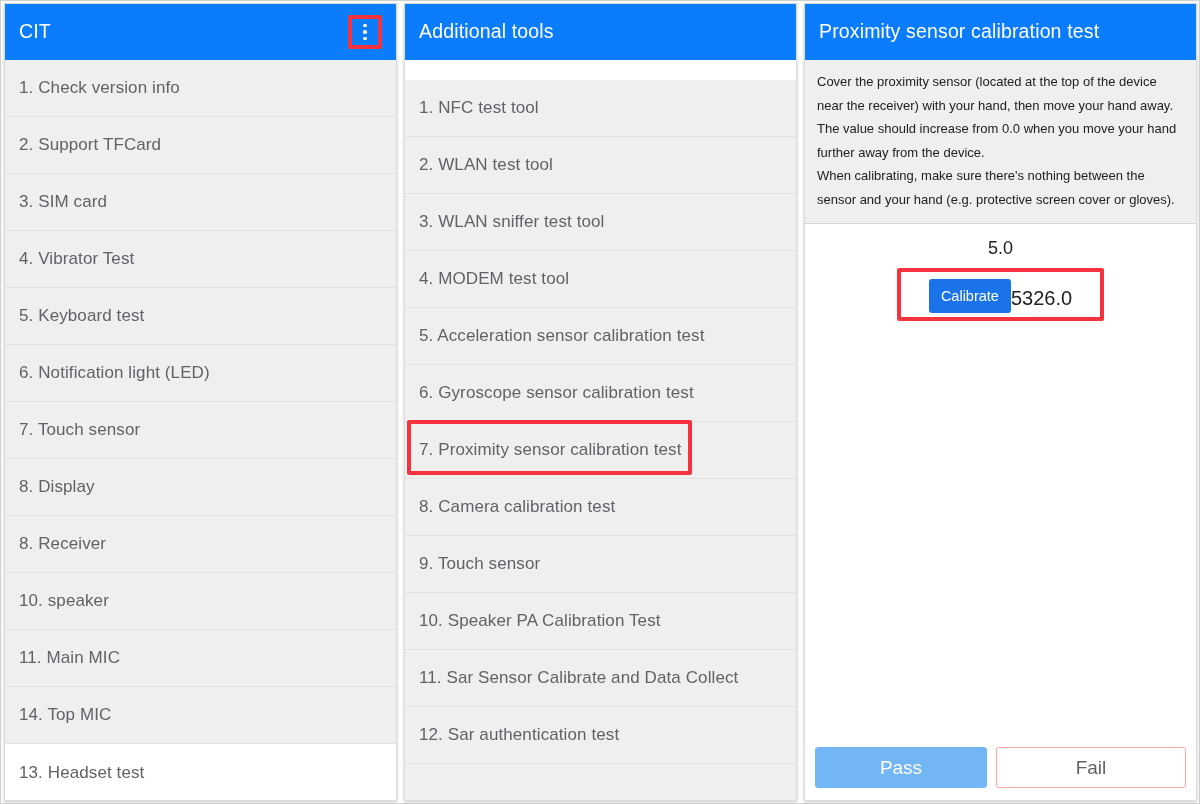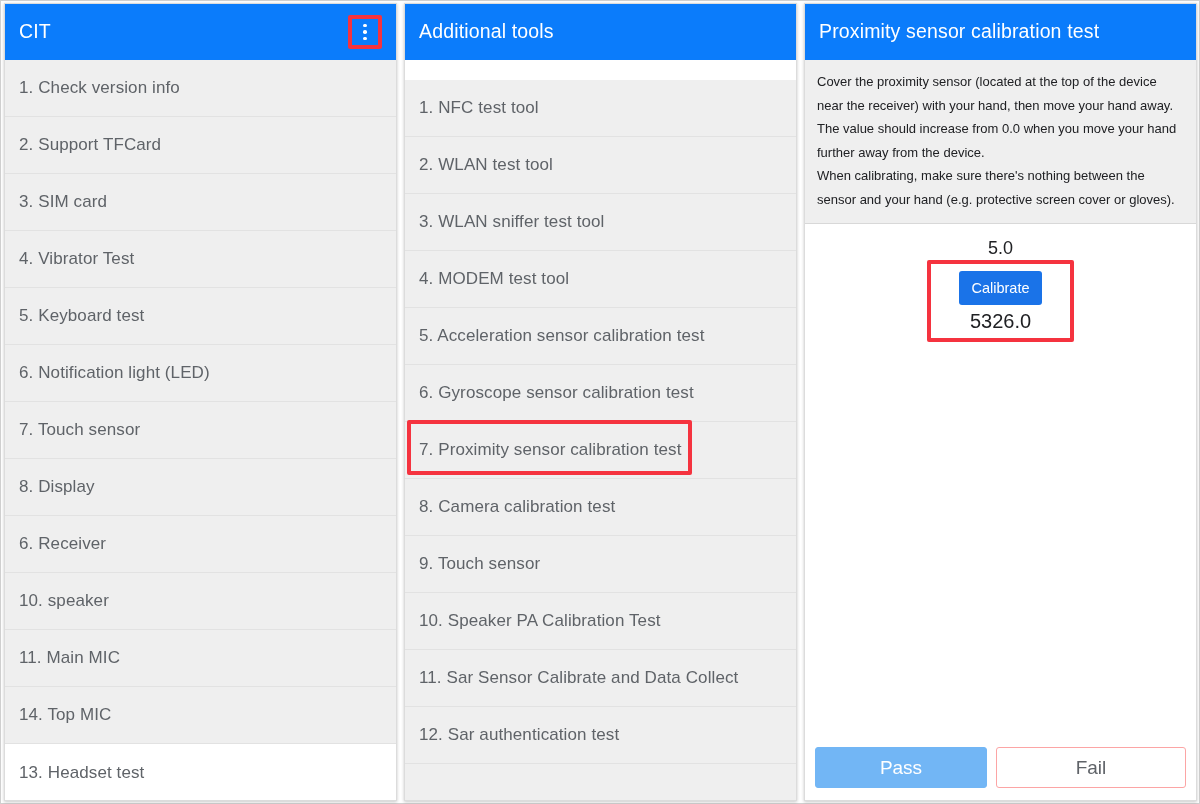--- a/index.html
+++ b/index.html
@@ -139,26 +139,27 @@
     display: flex;
     flex-direction: column;
     align-items: center;
     padding-top: 12px;
   }
 
   .value-top {
     font-size: 18px;
     color: #202124;
     line-height: 24px;
+    margin-bottom: 8px;
   }
 
   .calibrate-box {
     position: relative;
     display: flex;
-    flex-direction: column;
+    flex-direction: row;
     align-items: center;
     border: 4px solid #f5333f;
     border-radius: 2px;
     padding: 7px 28px 4px 28px;
   }
   .calibrate-button {
     background: #1a73e8;
     color: #ffffff;
     font-size: 14.5px;
     line-height: 1;
@@ -246,21 +247,21 @@
         <div class="list-row">
           <span>6. Notification light (LED)</span>
         </div>
         <div class="list-row">
           <span>7. Touch sensor</span>
         </div>
         <div class="list-row">
           <span>8. Display</span>
         </div>
         <div class="list-row">
-          <span>6. Receiver</span>
+          <span>8. Receiver</span>
         </div>
         <div class="list-row">
           <span>10. speaker</span>
         </div>
         <div class="list-row">
           <span>11. Main MIC</span>
         </div>
         <div class="list-row">
           <span>14. Top MIC</span>
         </div>

